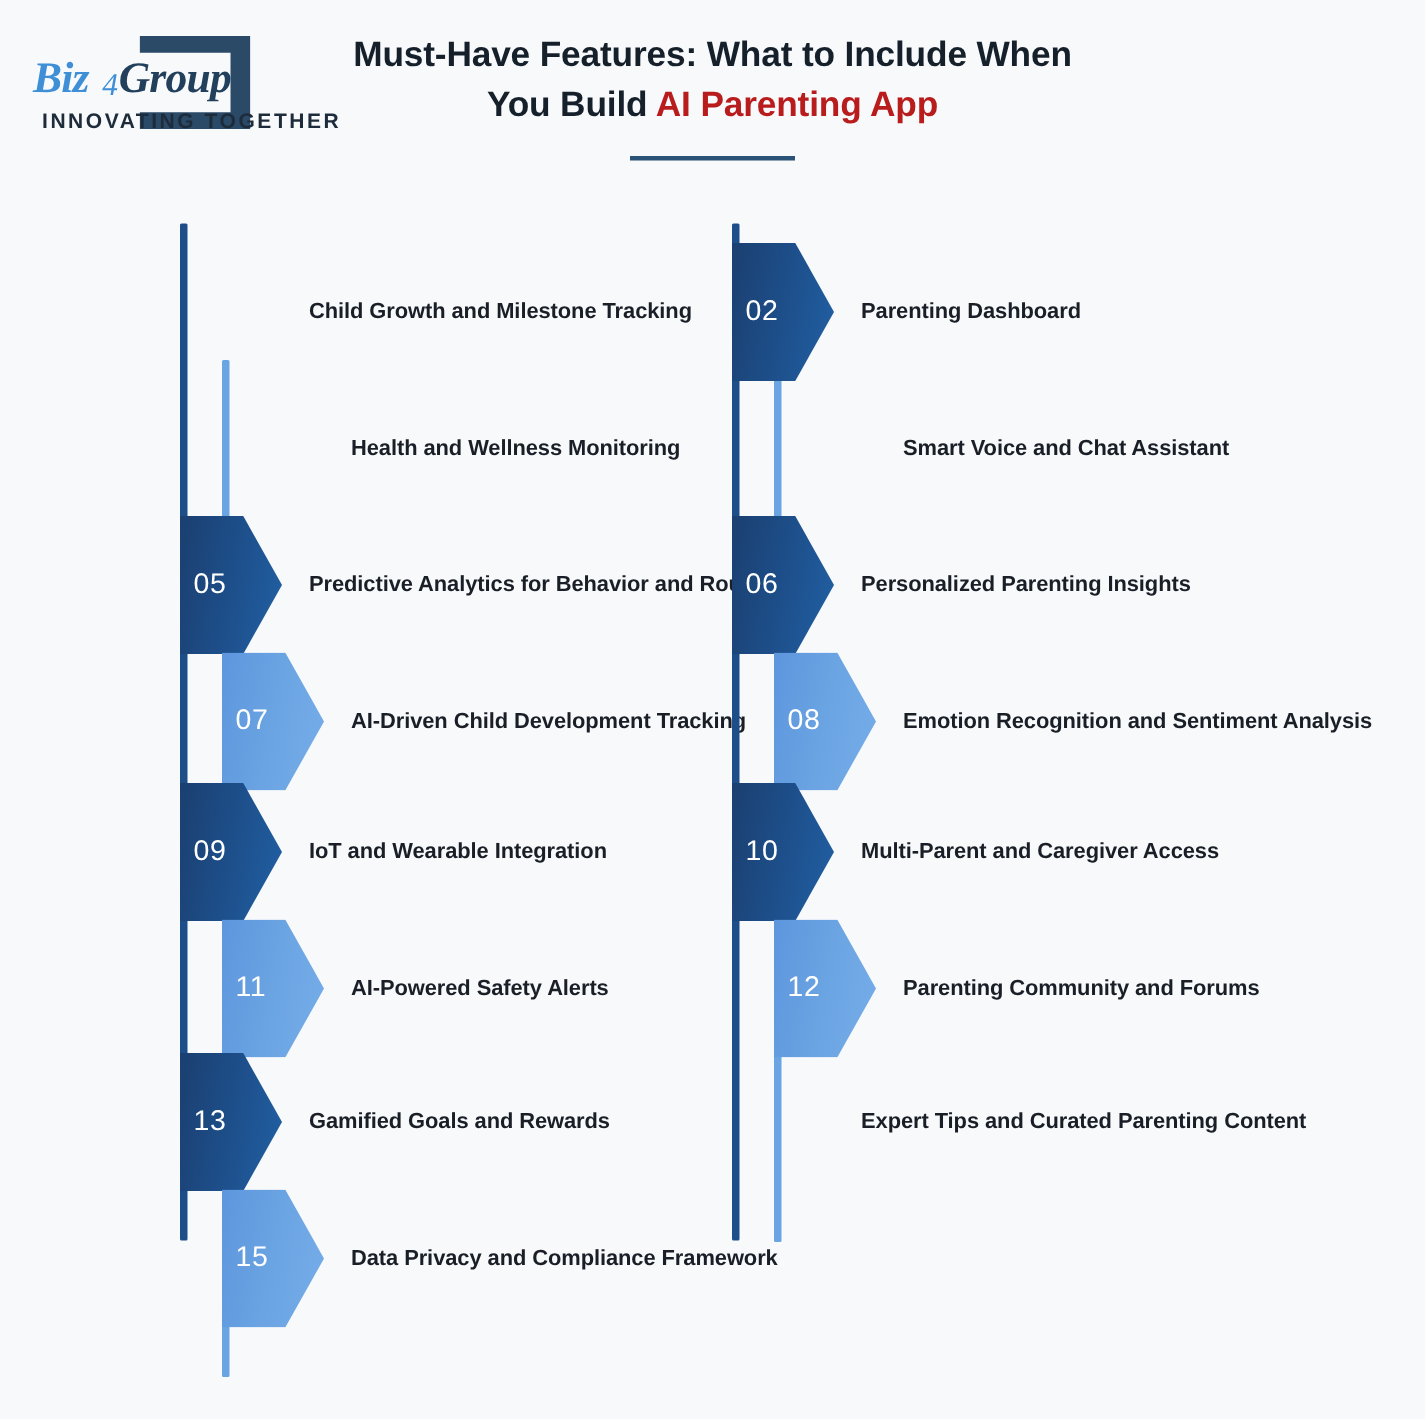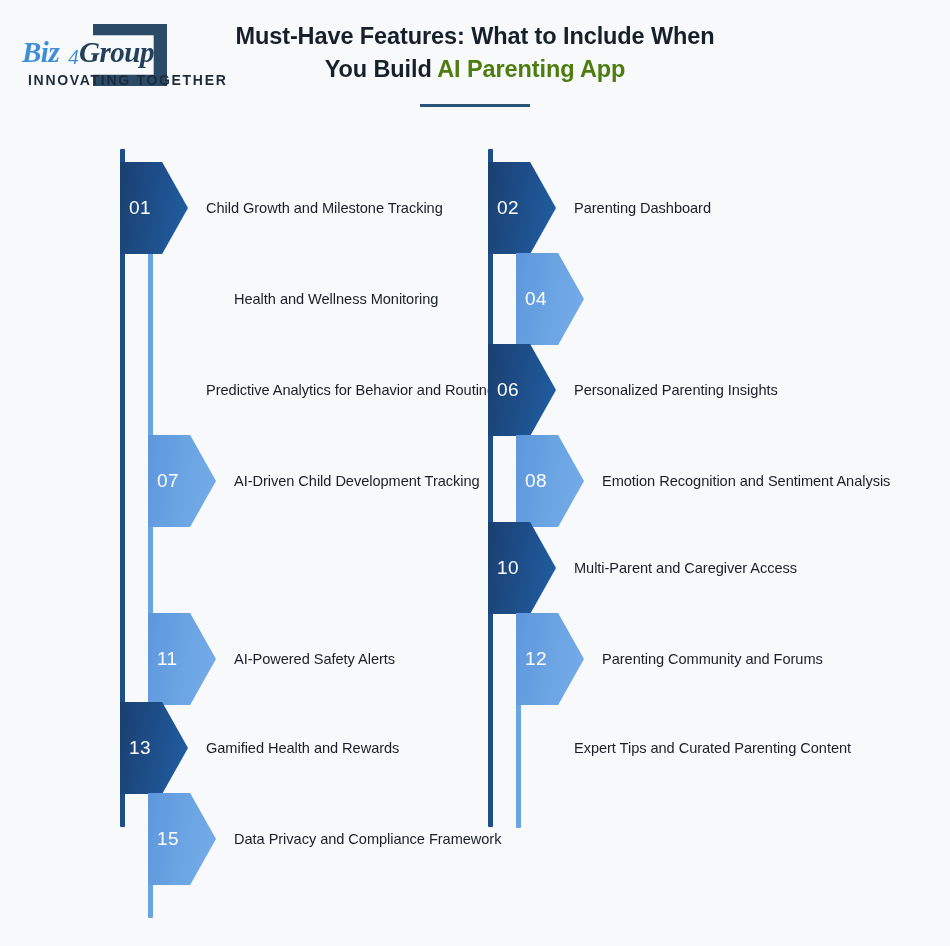--- a/index.html
+++ b/index.html
@@ -79,21 +79,21 @@
     width: 530px;
     text-align: center;
   }
   #title {
     font-size: 23.5px;
     font-weight: 700;
     color: #16202b;
     line-height: 1.42;
     letter-spacing: -0.1px;
   }
-  #title .accent { color: #4d7c0f; }
+  #title .accent { color: #b91c1c; }
   #title-rule {
     margin: 17px auto 0 auto;
     width: 110px;
     height: 3px;
     background: #2b5377;
   }
 
   
   #timeline {
     position: absolute;
@@ -170,21 +170,21 @@
     top: -0.5px;
   }
 
   .label {
     position: absolute;
     top: 0;
     height: 92px;
     display: flex;
     align-items: center;
     font-size: 14.6px;
-    font-weight: 400;
+    font-weight: 700;
     color: #1a1f27;
     line-height: 1.42;
     letter-spacing: -0.05px;
     box-sizing: border-box;
   }
   .label-dark  { left: 96px;  width: 330px; }
   .label-light { left: 124px; width: 320px; }
 </style>
 </head>
 <body>
@@ -208,70 +208,74 @@
   </div>
 
 </div>
 
 <div id="timeline">
 
   <div class="column" id="col-left">
     <div class="spine spine-dark"></div>
     <div class="spine spine-light"></div>
   <div class="row" style="top: 22px;">
-        <div class="flag flag-dark">
-          <span class="num">01</span>
-        </div>
         <div class="label label-dark">Child Growth and Milestone Tracking</div>
       </div>
       <div class="row" style="top: 113px;">
         <div class="label label-light">Health and Wellness Monitoring</div>
       </div>
       <div class="row" style="top: 204px;">
+        <div class="flag flag-dark">
+          <span class="num">05</span>
+        </div>
         <div class="label label-dark">Predictive Analytics for Behavior and Routines</div>
       </div>
       <div class="row" style="top: 295px;">
         <div class="flag flag-light">
           <span class="num">07</span>
         </div>
         <div class="label label-light">AI-Driven Child Development Tracking</div>
       </div>
+      <div class="row" style="top: 382px;">
+        <div class="flag flag-dark">
+          <span class="num">09</span>
+        </div>
+        <div class="label label-dark">IoT and Wearable Integration</div>
+      </div>
       <div class="row" style="top: 473px; text-align: center;">
         <div class="flag flag-light">
           <span class="num">11</span>
         </div>
         <div class="label label-light">AI-Powered Safety Alerts</div>
       </div>
       <div class="row" style="top: 562px;">
         <div class="flag flag-dark">
           <span class="num">13</span>
         </div>
-        <div class="label label-dark">Gamified Health and Rewards</div>
+        <div class="label label-dark">Gamified Goals and Rewards</div>
       </div>
       <div class="row" style="top: 653px;">
         <div class="flag flag-light">
           <span class="num">15</span>
         </div>
         <div class="label label-light">Data Privacy and Compliance Framework</div>
       </div>
     </div>
 
   <div class="column" id="col-right">
     <div class="spine spine-dark"></div>
     <div class="spine spine-light"></div>
   <div class="row" style="top: 22px;">
         <div class="flag flag-dark">
           <span class="num">02</span>
         </div>
         <div class="label label-dark">Parenting Dashboard</div>
       </div>
       <div class="row" style="top: 113px;">
-        <div class="flag flag-light">
-          <span class="num">04</span>
-        </div>
+        <div class="label label-light">Smart Voice and Chat Assistant</div>
       </div>
       <div class="row" style="top: 204px;">
         <div class="flag flag-dark">
           <span class="num">06</span>
         </div>
         <div class="label label-dark">Personalized Parenting Insights</div>
       </div>
       <div class="row" style="top: 295px;">
         <div class="flag flag-light">
           <span class="num">08</span>

